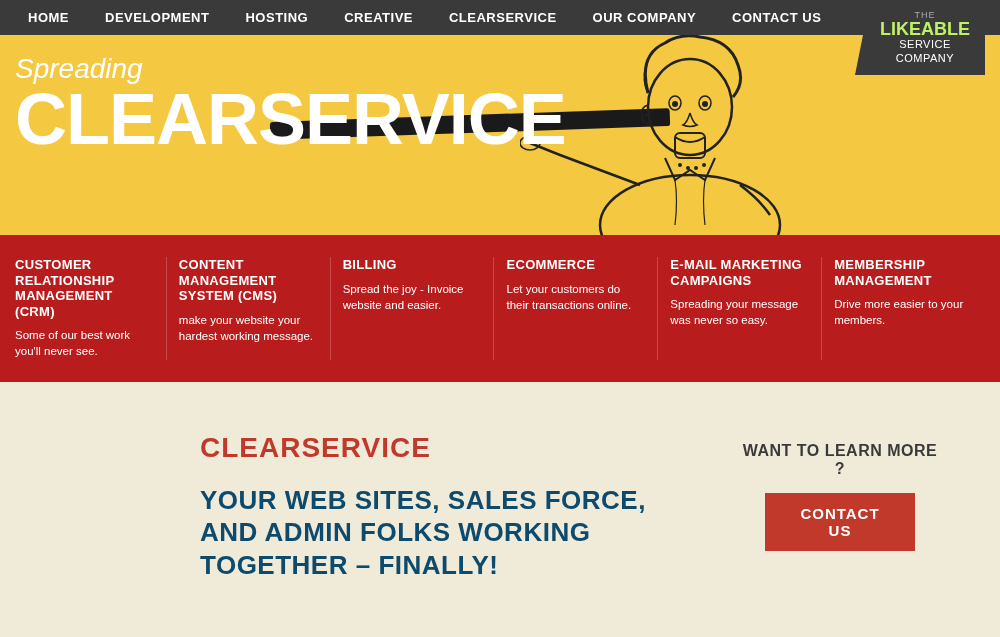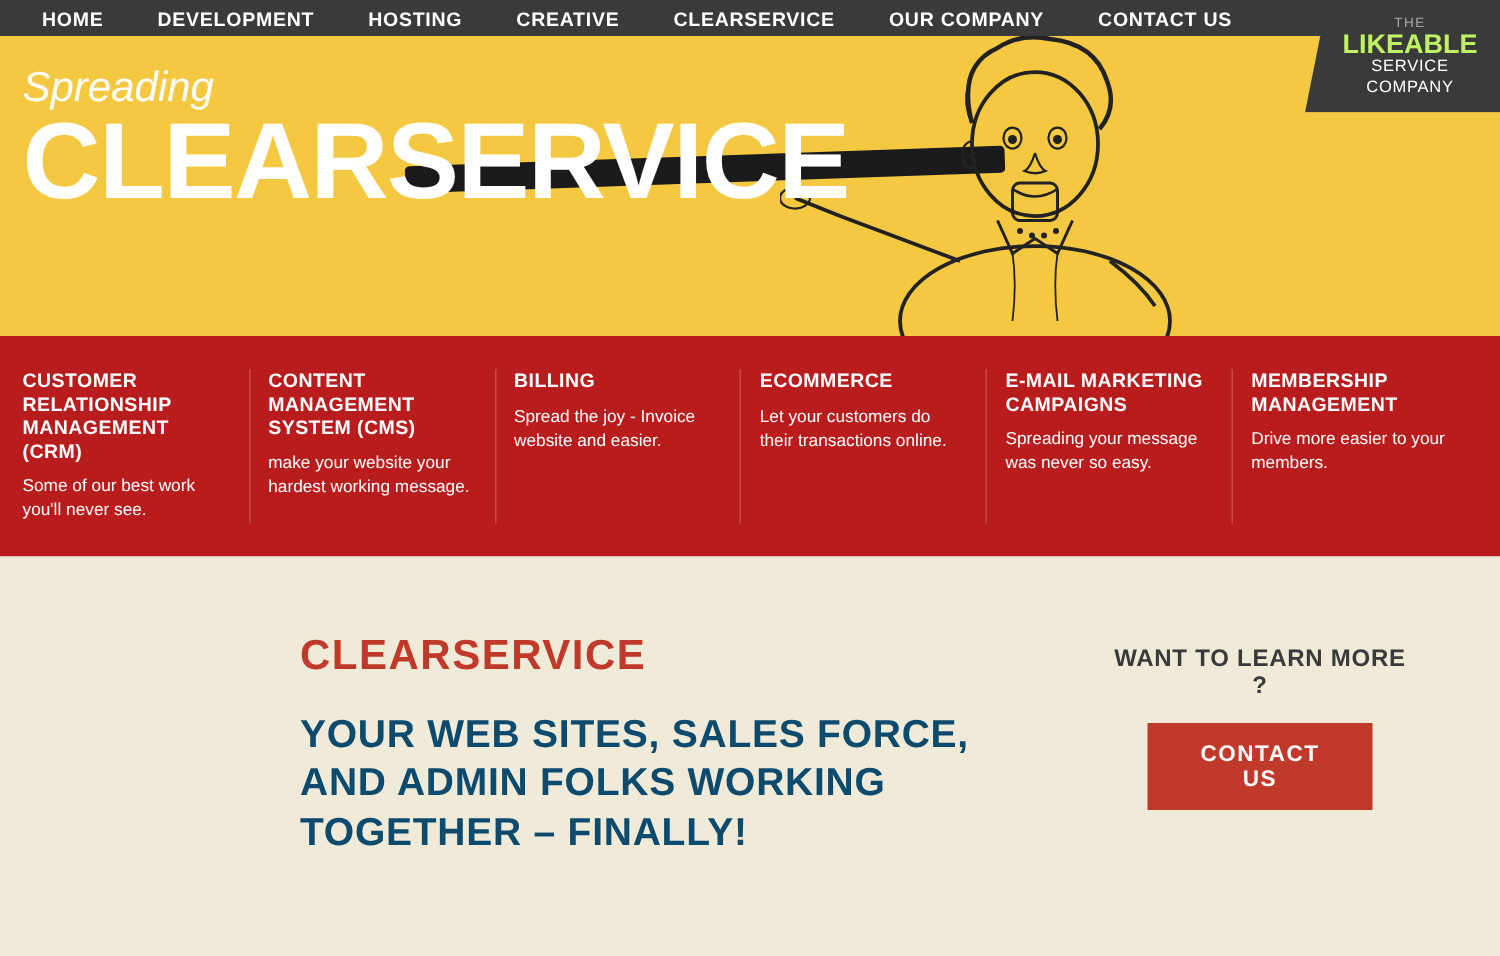--- a/index.html
+++ b/index.html
@@ -3,38 +3,38 @@
   <meta charset="utf-8">
   <style>
     * { margin: 0; padding: 0; box-sizing: border-box; }
     body { font-family: Arial, sans-serif; width: 1000px; overflow-x: hidden; background: #f0ead8; }
 
     
     nav {
       background: #3a3a3a;
       display: flex;
       align-items: center;
-      height: 24px;
+      height: 35px;
       padding: 0 10px;
     }
     nav a {
       color: #fff;
       text-decoration: none;
       font-size: 13px;
       font-weight: bold;
       padding: 0 18px;
       letter-spacing: 0.5px;
       text-transform: uppercase;
     }
 
     
     .brand-corner {
       position: absolute;
       top: 0;
-      right: 0;
+      right: 15px;
       width: 130px;
       height: 75px;
       background: #3a3a3a;
       clip-path: polygon(15px 0, 100% 0, 100% 100%, 0 100%);
       display: flex;
       flex-direction: column;
       align-items: center;
       justify-content: center;
       text-align: center;
       padding-left: 10px;

